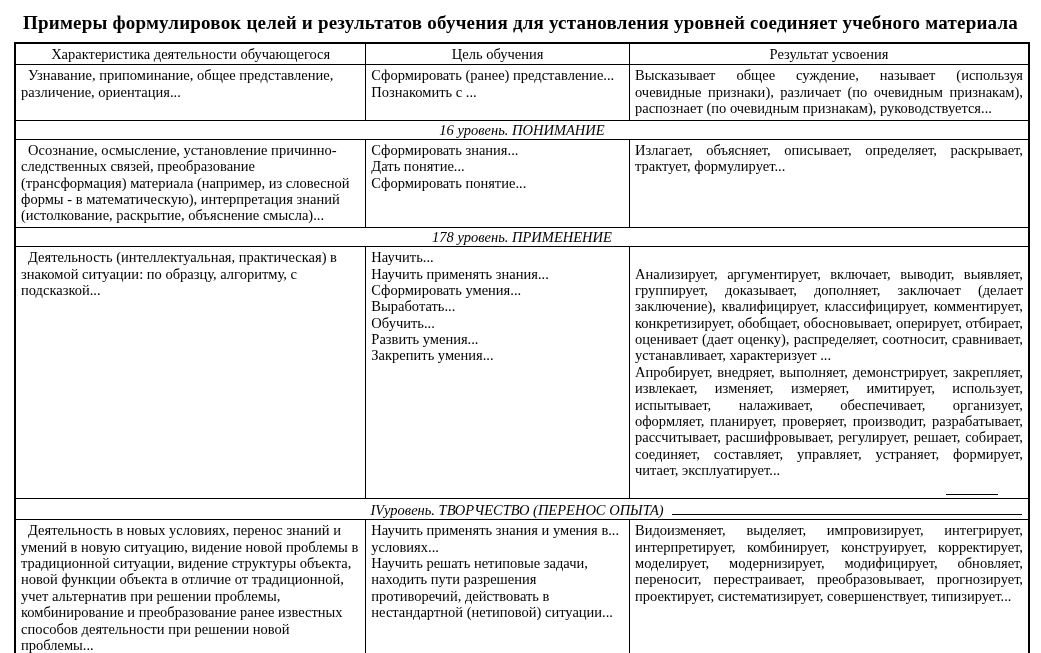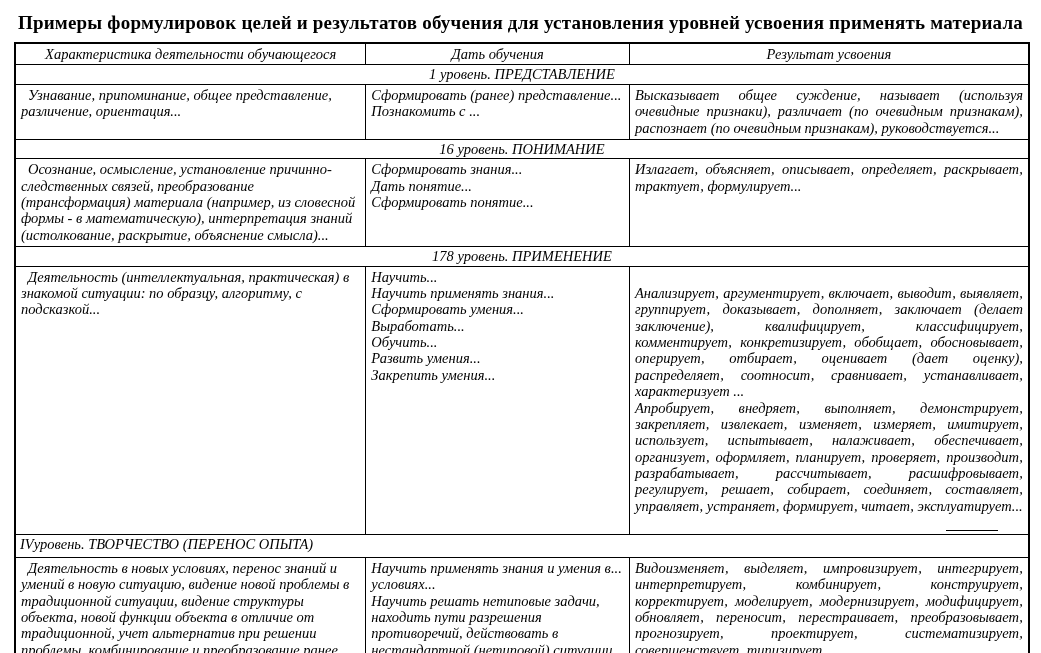--- a/index.html
+++ b/index.html
@@ -27,21 +27,20 @@
     margin-left: 14px;
     border: 2px solid #000;
   }
   .levels-table th,
   .levels-table td {
     border: 1px solid #000;
     vertical-align: top;
     font-size: 14.5px;
     line-height: 1.13;
     padding: 2px 5px 3px 5px;
-    font-style: italic;
   }
   .levels-table th {
     font-weight: normal;
     text-align: center;
     padding: 2px 3px;
     white-space: normal;
   }
   .cell-activity,
   .cell-goal,
   .cell-result {
@@ -53,22 +52,21 @@
   .cell-result {
     text-align: justify;
   }
   tr.section-row td {
     text-align: center;
     font-style: italic;
     padding: 1px 4px;
   }
   .level-flex {
     display: flex;
-    align-items: flex-start;
-    flex-direction: column;
+    align-items: flex-end;
   }
   .level-flex .spacer {
     flex: 1;
   }
   .fill-underline {
     flex: 1;
     border-bottom: 1.5px solid #000;
     margin: 0 2px 3px 8px;
     height: 1em;
   }
@@ -81,40 +79,37 @@
     bottom: 3px;
     width: 52px;
     border-bottom: 1.5px solid #000;
   }
 </style>
 </head>
 <body>
 
 <div>
 
-  <div class="page-title">Примеры формулировок целей и результатов обучения для установления уровней усвоения применять материала</div>
+  <div class="page-title">Примеры формулировок целей и результатов обучения для установления уровней соединяет учебного материала</div>
 
   <table class="levels-table">
     <colgroup>
       <col style="width:34.6%">
       <col style="width:26.0%">
       <col style="width:39.4%">
     </colgroup>
     <thead>
       <tr>
         <th>Характеристика деятельности обучающегося</th>
-        <th>Дать обучения</th>
+        <th>Цель обучения</th>
         <th>Результат усвоения</th>
       </tr>
     </thead>
     <tbody>
 
-      <tr class="section-row">
-        <td colspan="3">1 уровень. ПРЕДСТАВЛЕНИЕ</td>
-      </tr>
       <tr>
         <td class="cell-activity">Узнавание, припоминание, общее представление, различение, ориентация...</td>
         <td class="cell-goal">Сформировать (ранее) представление...
 Познакомить с ...</td>
         <td class="cell-result">Высказывает общее суждение, называет (используя очевидные признаки), различает (по очевидным признакам), распознает (по очевидным признакам), руководствуется...</td>
       </tr>
 
       <tr class="section-row">
         <td colspan="3">16 уровень. ПОНИМАНИЕ</td>
       </tr>

